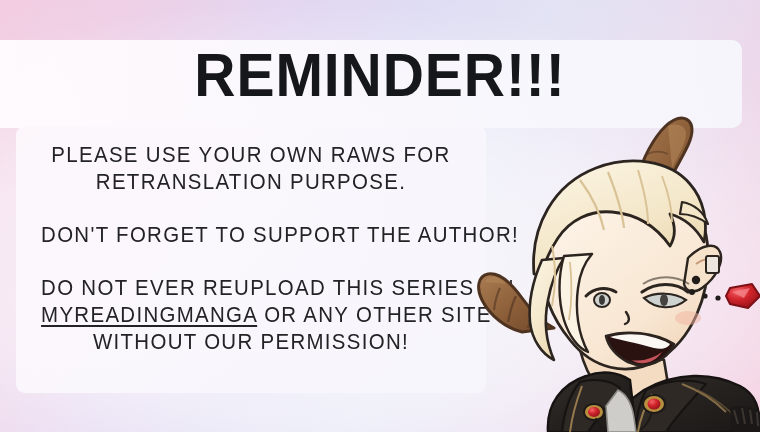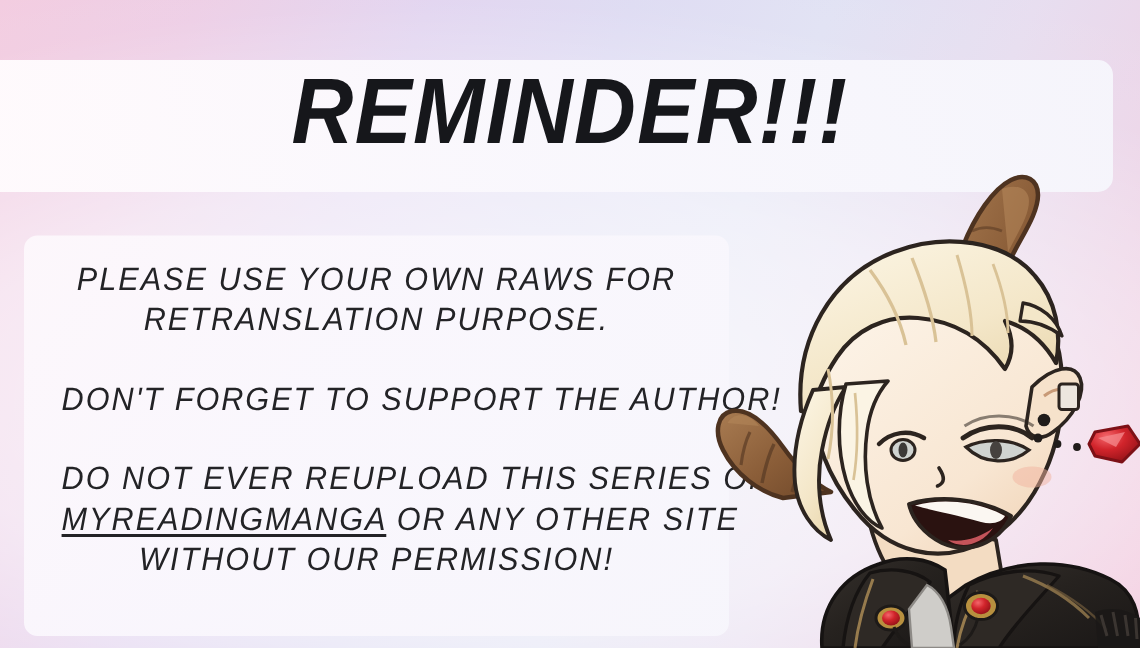--- a/index.html
+++ b/index.html
@@ -19,21 +19,20 @@
     background:
       linear-gradient(115deg,
         #f2c9de 0%,
         #eccbe4 14%,
         #e0d2ef 30%,
         #dcd9f2 44%,
         #dfe0f3 58%,
         #e6dcef 72%,
         #ecd2e6 86%,
         #f3c9dd 100%);
-    font-style: italic;
   }
 
   
   .bg-wash {
     position: absolute;
     inset: 0;
     background:
       radial-gradient(120% 90% at 40% 62%,
         rgba(255,255,255,0.80) 0%,
         rgba(255,255,255,0.55) 38%,
@@ -70,21 +69,21 @@
     transform: scaleX(0.92);
     transform-origin: 50% 50%;
     white-space: nowrap;
     z-index: 6;
   }
 
   
   .text-panel {
     position: absolute;
     left: 16px;
-    top: 157px;
+    top: 126px;
     width: 470px;
     height: 267px;
     background: linear-gradient(130deg,
         rgba(253,248,252,0.95) 0%,
         rgba(250,247,253,0.94) 40%,
         rgba(247,246,252,0.93) 100%);
     border-radius: 9px;
     box-sizing: border-box;
     padding: 16px 14px 10px 14px;
     z-index: 4;

